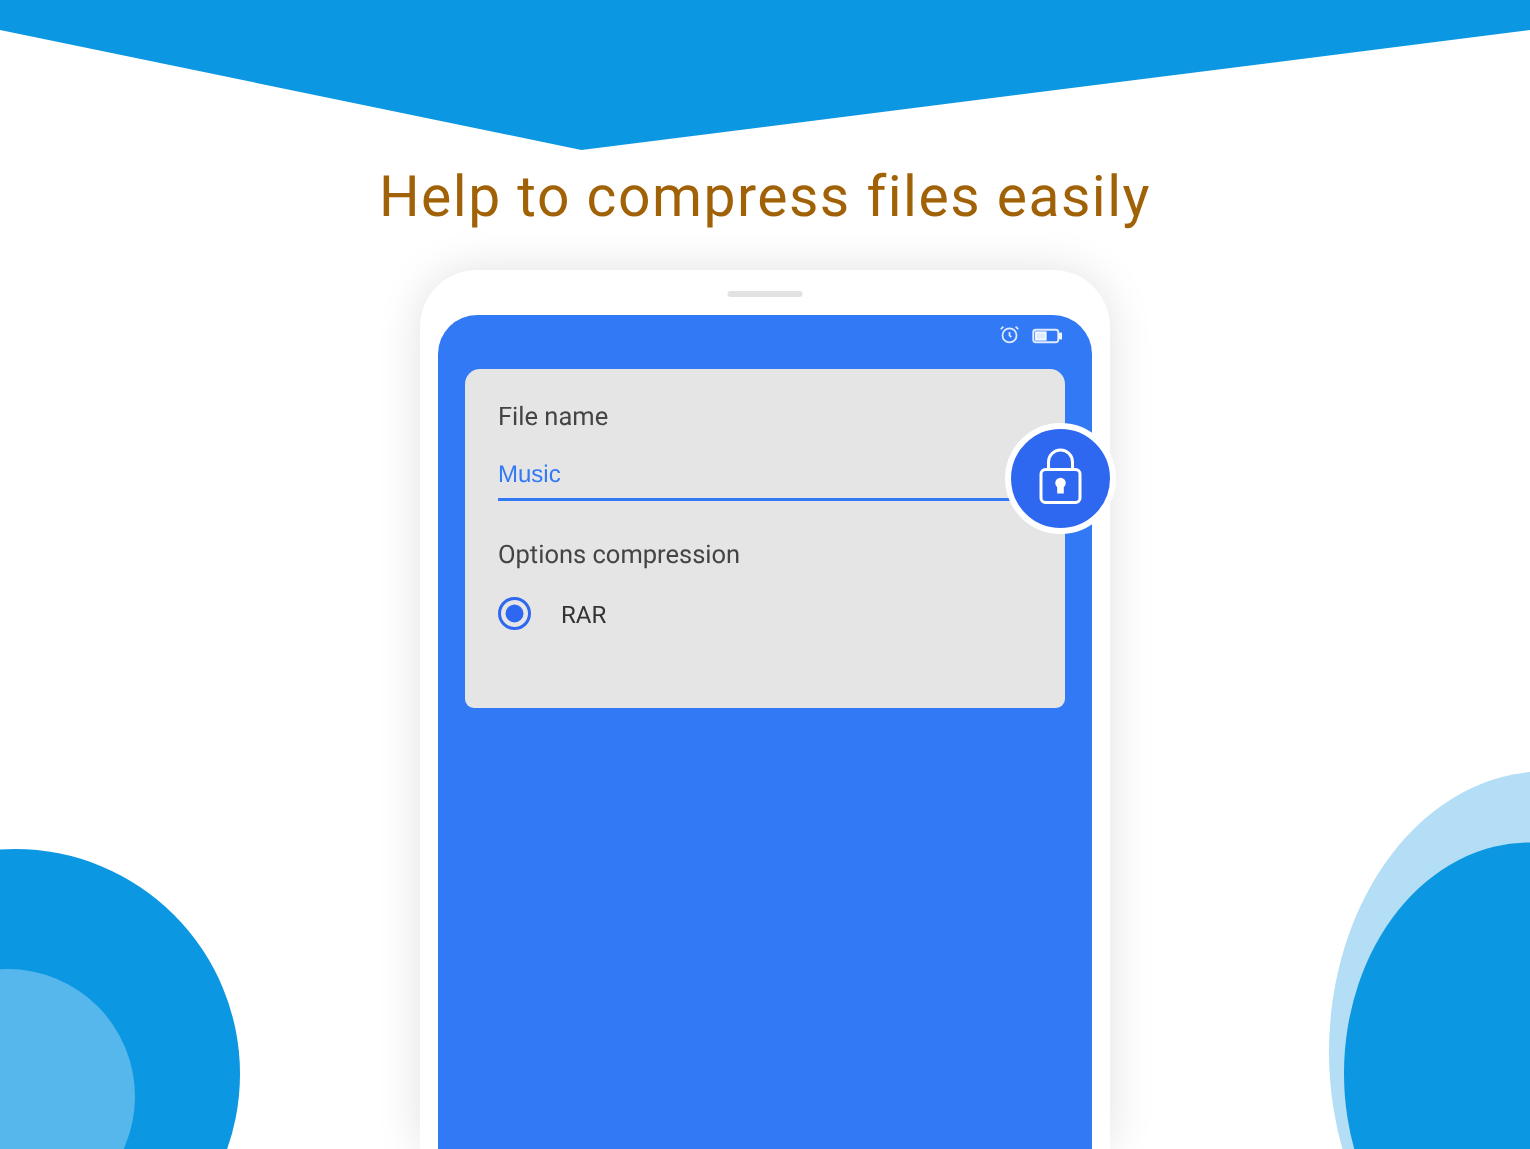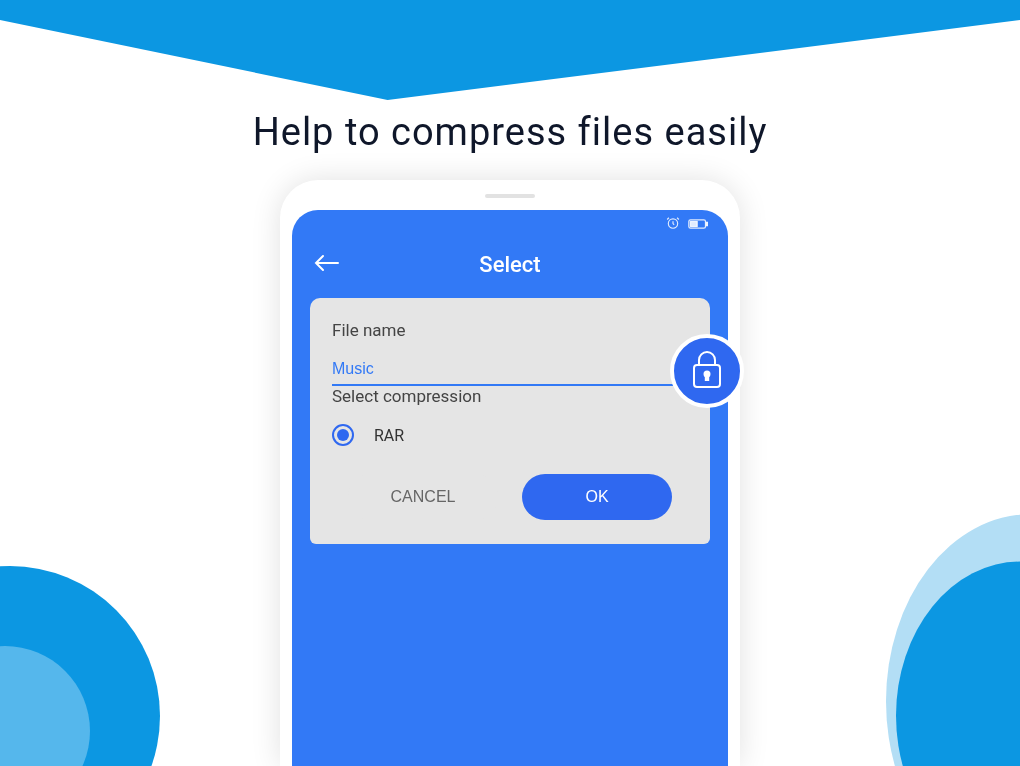--- a/index.html
+++ b/index.html
@@ -55,21 +55,21 @@
   bottom: -10px; right: -10px;
   width: 240px; height: 340px;
   background: #b3def5;
   clip-path: ellipse(60% 55% at 100% 78%);
   z-index: 1;
 }
 .heading {
   position: absolute;
   top: 110px; left: 0; width: 100%;
   text-align: center;
-  color: #0f172a;
+  color: #a16207;
   font-size: 38px;
   font-weight: 400;
   letter-spacing: 1px;
   z-index: 5;
 }
 .phone-wrap {
   position: absolute;
   top: 180px; left: 50%;
   transform: translateX(-50%);
   width: 460px; height: 586px;
@@ -153,20 +153,21 @@
 }
 .text-input {
   width: 100%;
   border: none;
   border-bottom: 2px solid #3279f6;
   font-size: 16px;
   color: #3279f6;
   padding: 4px 0 6px 0;
   outline: none;
   background: transparent;
+  margin-bottom: 26px;
 }
 .text-input::placeholder { color: #a9c2f5; }
 .section-label {
   font-size: 17px;
   color: #444;
   margin-bottom: 18px;
 }
 .radio-row {
   display: flex;
   align-items: center;
@@ -234,55 +235,43 @@
         </span>
         <span class="status-icon">
           <svg width="20" height="12" viewBox="0 0 24 12" fill="none" stroke="currentColor" stroke-width="1.5">
               <rect x="1" y="1" width="20" height="10" rx="2"></rect>
               <rect x="22" y="4" width="2" height="4" fill="currentColor"></rect>
               <rect x="3" y="3" width="8" height="6" fill="currentColor"></rect>
             </svg>
         </span>
       </div>
 
-      <div class="app-bar">
-        <span class="back-arrow">
-          <svg width="26" height="18" viewBox="0 0 26 18" fill="none" stroke="#fff" stroke-width="2" stroke-linecap="round">
-              <path d="M24 9H2M9 2L2 9l7 7"></path>
-            </svg>
-        </span>
-        <span class="app-bar-title">Select</span>
-      </div>
 
       <div class="dialog">
 
         <div class="lock-badge">
           <span>
             <svg width="34" height="40" viewBox="0 0 34 40" fill="none" stroke="#fff" stroke-width="2">
                 <rect x="4" y="16" width="26" height="22" rx="3"></rect>
                 <path d="M9 16v-5a8 8 0 0116 0v5"></path>
                 <circle cx="17" cy="25" r="2.5" fill="#fff"></circle>
                 <rect x="15.8" y="26" width="2.4" height="5" fill="#fff"></rect>
               </svg>
           </span>
         </div>
 
         <div class="field-label">File name</div>
         <input class="text-input" type="text" value="Music" style="">
 
-        <div class="section-label">Select compression</div>
+        <div class="section-label">Options compression</div>
 
         <div class="radio-row">
           <span class="radio-outer">
               <span class="radio-inner"></span>
             </span>
           <span class="radio-label">RAR</span>
         </div>
 
-        <div class="button-row">
-          <button class="btn btn-cancel">CANCEL</button>
-          <button class="btn btn-ok">OK</button>
-        </div>
       </div>
 
     </div>
   </div>
 </div>
 
 </body></html>

